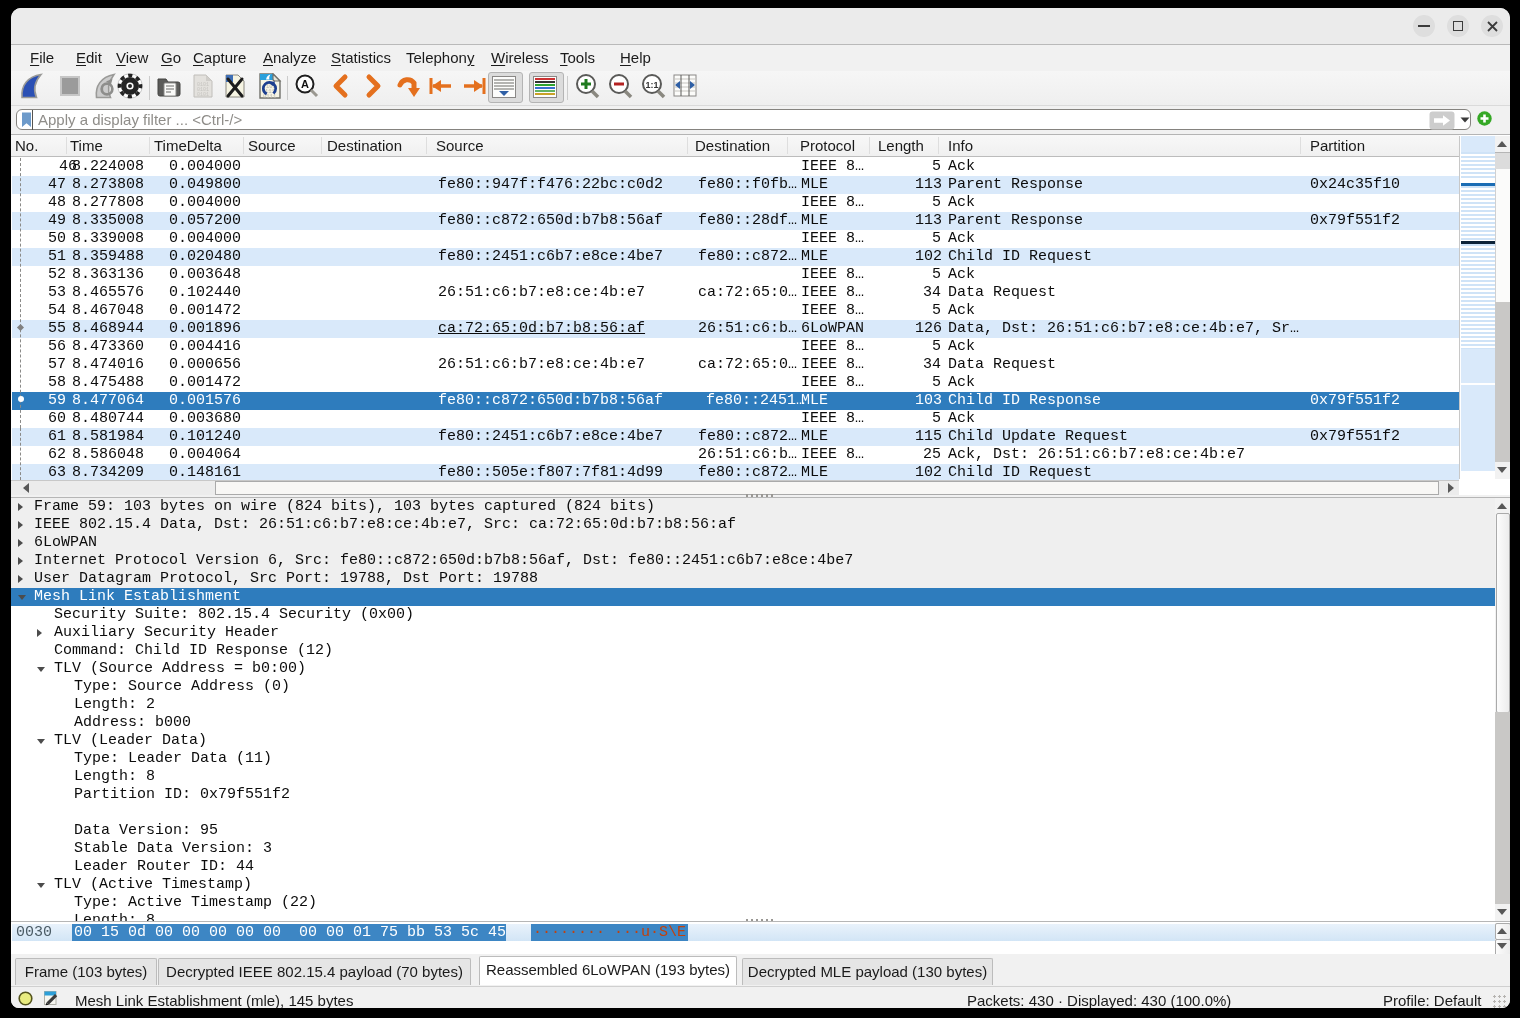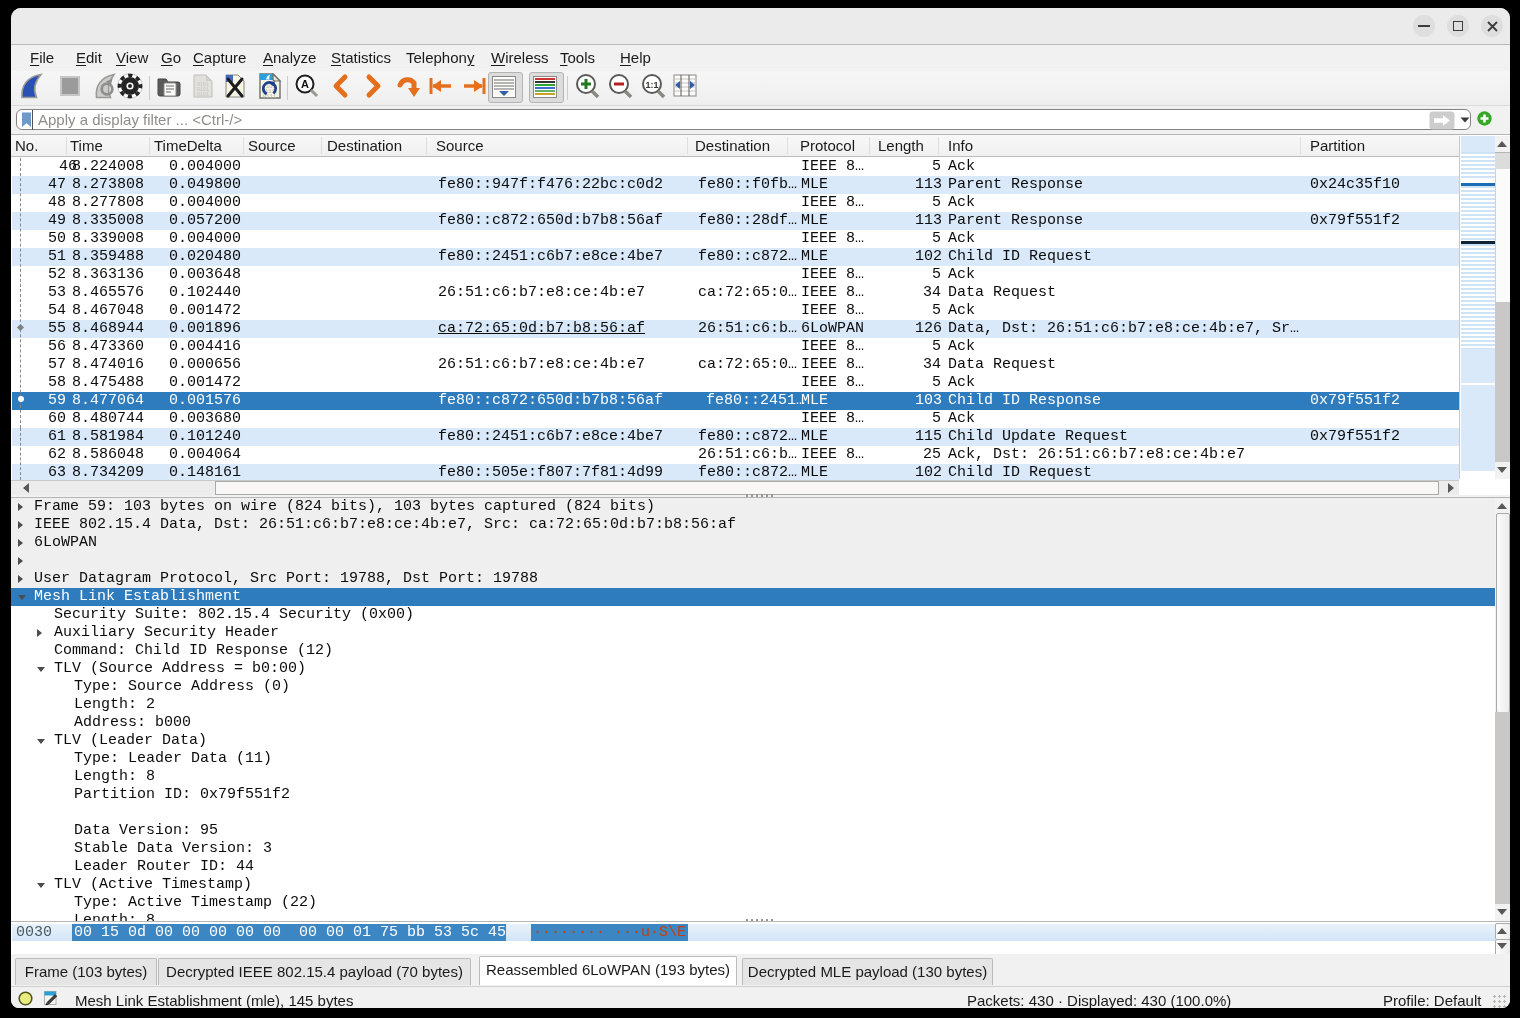--- a/index.html
+++ b/index.html
@@ -466,21 +466,21 @@
           <div class="arr-r"></div>
         </div>
 </div>
 </div>
 <div class="abs" style="left:735px;top:486px;width:30px;height:3px;background:repeating-linear-gradient(90deg,#9a9894 0 2px,transparent 2px 5px);"></div>
 <div class="abs dpane">
 <div class="abs" style="left:0;top:0;width:1484px;height:90px;background:#efefef;"></div>
 <div class="abs drow mono" style="top:0px;"><span class="tri-r" style="left:7px;top:5px;"></span><span class="pc" style="left:23px;">Frame 59: 103 bytes on wire (824 bits), 103 bytes captured (824 bits)</span></div>
 <div class="abs drow mono" style="top:18px;"><span class="tri-r" style="left:7px;top:5px;"></span><span class="pc" style="left:23px;">IEEE 802.15.4 Data, Dst: 26:51:c6:b7:e8:ce:4b:e7, Src: ca:72:65:0d:b7:b8:56:af</span></div>
 <div class="abs drow mono" style="top:36px;"><span class="tri-r" style="left:7px;top:5px;"></span><span class="pc" style="left:23px;">6LoWPAN</span></div>
-<div class="abs drow mono" style="top:54px;"><span class="tri-r" style="left:7px;top:5px;"></span></div>
+<div class="abs drow mono" style="top:54px;"><span class="tri-r" style="left:7px;top:5px;"></span><span class="pc" style="left:23px;">Internet Protocol Version 6, Src: fe80::c872:650d:b7b8:56af, Dst: fe80::2451:c6b7:e8ce:4be7</span></div>
 <div class="abs drow mono" style="top:72px;"><span class="tri-r" style="left:7px;top:5px;"></span><span class="pc" style="left:23px;">User Datagram Protocol, Src Port: 19788, Dst Port: 19788</span></div>
 <div class="abs drow mono dsel" style="top:90px;"><span class="tri-d" style="left:7px;top:7px;"></span><span class="pc" style="left:23px;">Mesh Link Establishment</span></div>
 <div class="abs drow mono" style="top:108px;"><span class="pc" style="left:43px;">Security Suite: 802.15.4 Security (0x00)</span></div>
 <div class="abs drow mono" style="top:126px;"><span class="tri-r" style="left:26px;top:5px;"></span><span class="pc" style="left:43px;">Auxiliary Security Header</span></div>
 <div class="abs drow mono" style="top:144px;"><span class="pc" style="left:43px;">Command: Child ID Response (12)</span></div>
 <div class="abs drow mono" style="top:162px;"><span class="tri-d" style="left:26px;top:7px;"></span><span class="pc" style="left:43px;">TLV (Source Address = b0:00)</span></div>
 <div class="abs drow mono" style="top:180px;"><span class="pc" style="left:63px;">Type: Source Address (0)</span></div>
 <div class="abs drow mono" style="top:198px;"><span class="pc" style="left:63px;">Length: 2</span></div>
 <div class="abs drow mono" style="top:216px;"><span class="pc" style="left:63px;">Address: b000</span></div>
 <div class="abs drow mono" style="top:234px;"><span class="tri-d" style="left:26px;top:7px;"></span><span class="pc" style="left:43px;">TLV (Leader Data)</span></div>

